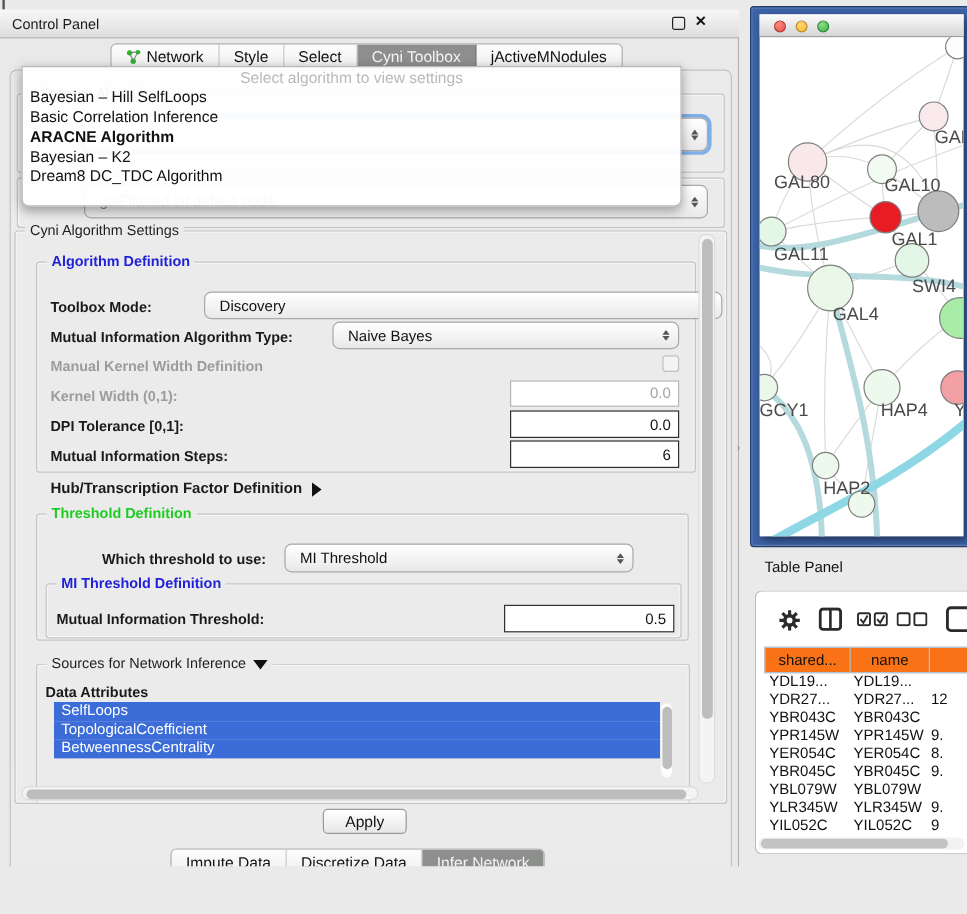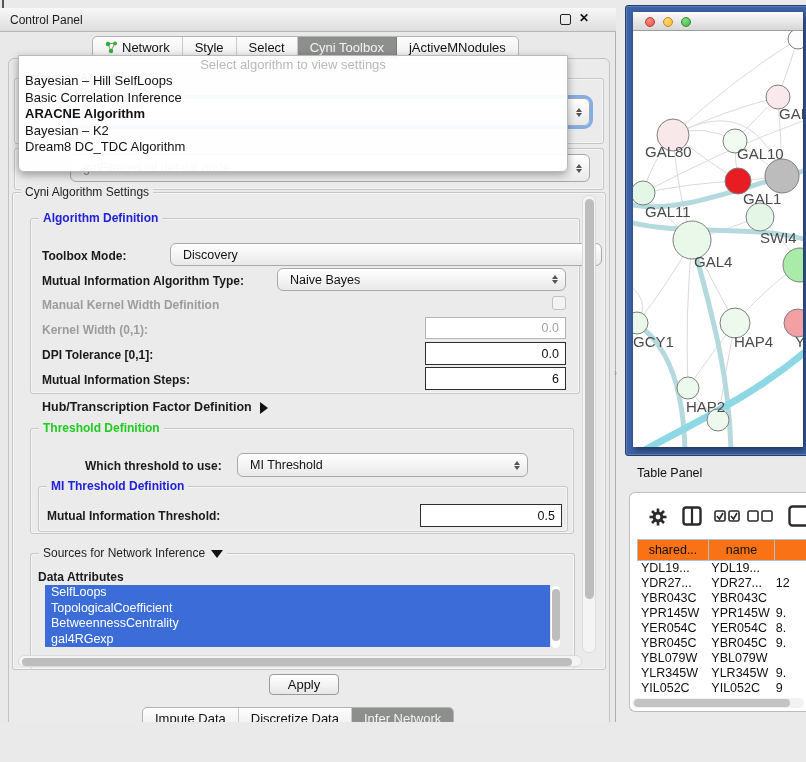--- a/index.html
+++ b/index.html
@@ -205,21 +205,20 @@
   <div class="field" style="left:420px;top:504px;width:142px;height:23px;">0.5</div>
 
   <div class="groupbox" style="left:30px;top:553px;width:543px;height:115px;border-bottom:none;">
     <span class="gb-title"><span>Sources for Network Inference</span><span class="tri-down"></span></span>
   </div>
   <div class="lbl" style="left:38px;top:570px;">Data Attributes</div>
   <div class="abs" id="attr-list">
       <div class="attr-item">SelfLoops</div>
       <div class="attr-item">TopologicalCoefficient</div>
       <div class="attr-item">BetweennessCentrality</div>
-      <div class="attr-item">gal4RGexp</div>
     </div>
 
   <div class="sb-track-v" style="left:551px;top:586px;width:9px;height:62px;border:none;background:#fdfdfd;">
     <div class="sb-thumb" style="left:0.5px;top:3px;width:8px;height:52px;"></div>
   </div>
 
   <div class="sb-track-v" style="left:582px;top:195px;width:14px;height:458px;">
     <div class="sb-thumb" style="left:2px;top:3px;width:9px;height:400px;"></div>
   </div>
 

